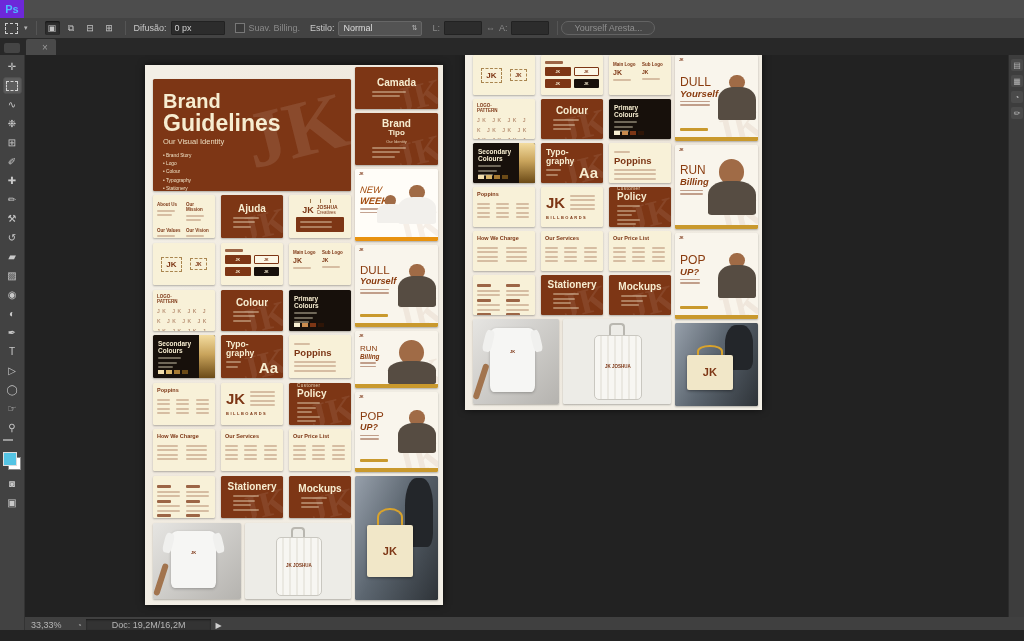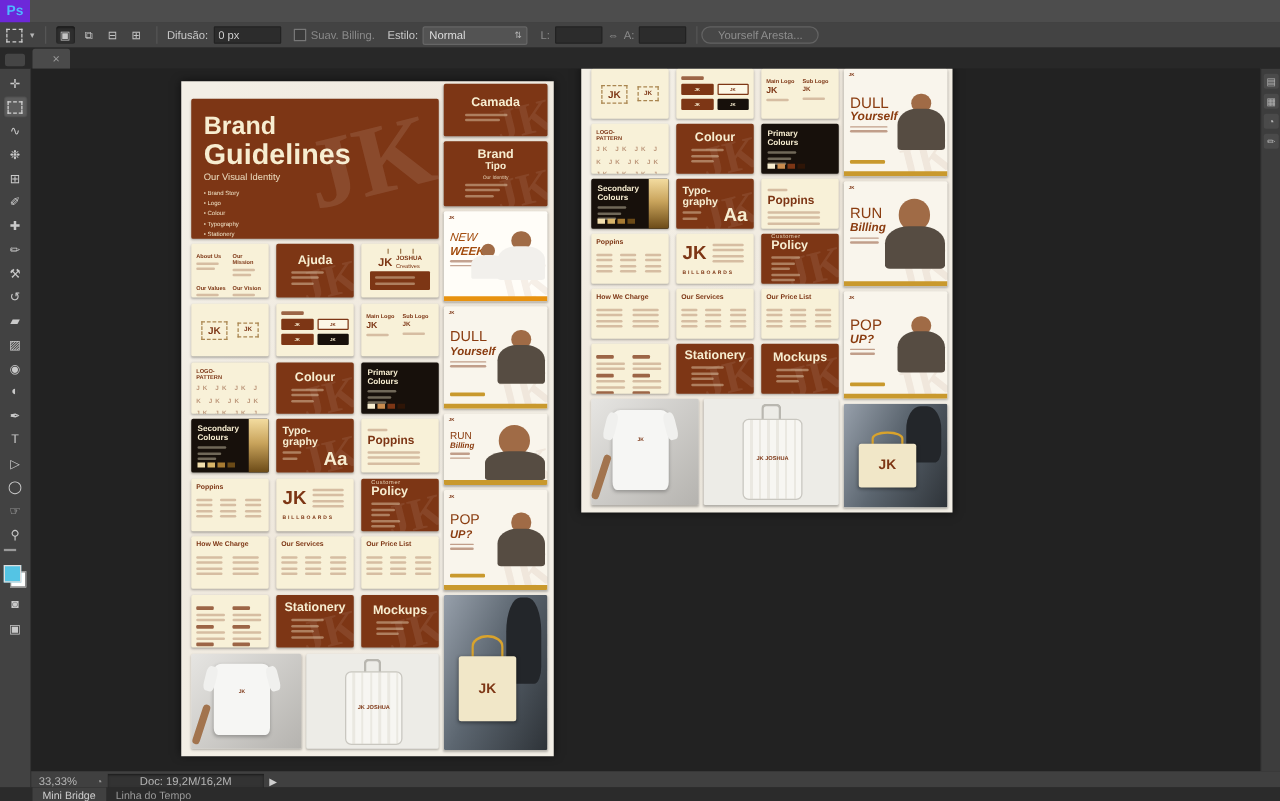--- a/index.html
+++ b/index.html
@@ -985,18 +985,14 @@
       <div class="dockico">✏</div>
     </div>
 
   <div class="statusbar">
     <span class="zoomfield">33,33%</span>
     <span class="statico">◔</span>
     <span class="docbox">Doc: 19,2M/16,2M</span>
     <span class="flyout">▶</span>
   </div>
 
-  <div class="bottomtabs" id="bottomtabs">
-      <div class="btab active">Mini Bridge</div>
-      <div class="btab">Linha do Tempo</div>
-    </div>
 
 </div>
 
 </body></html>

